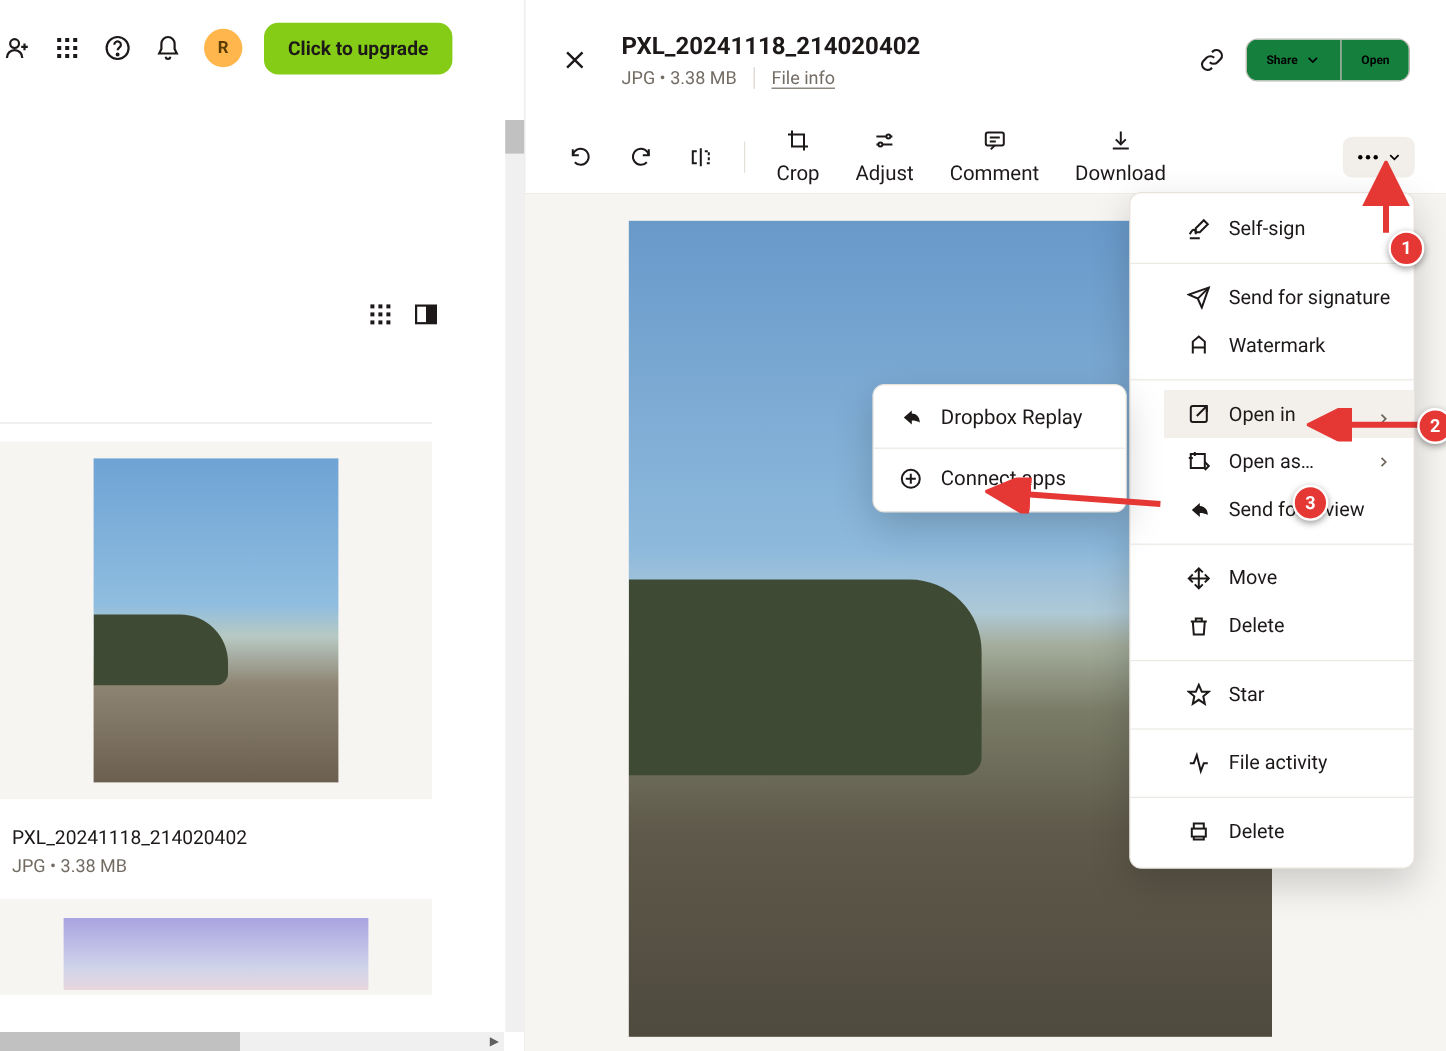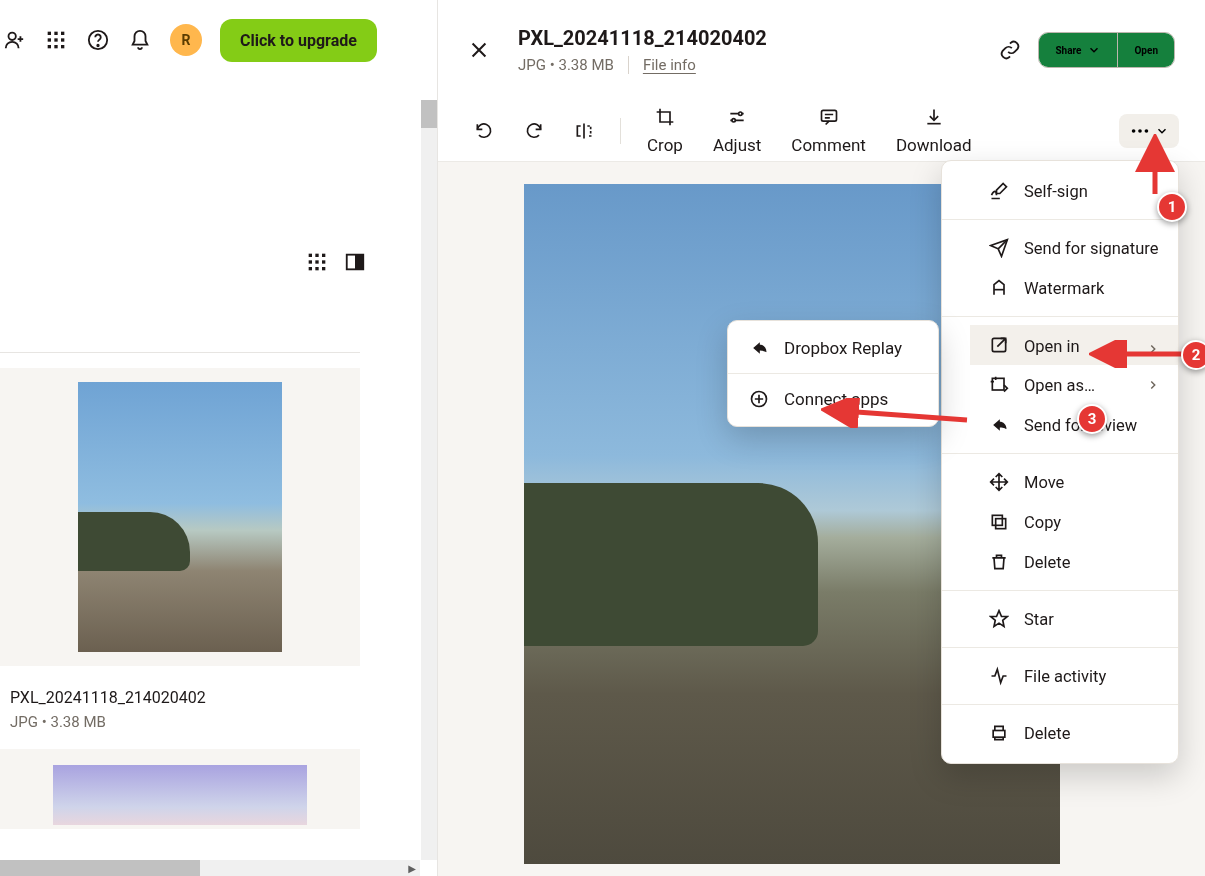--- a/index.html
+++ b/index.html
@@ -345,29 +345,20 @@
           <span class="dd-icon">
               <svg width="20" height="20" viewBox="0 0 24 24" fill="none" stroke="currentColor" stroke-width="2">
                 <path d="M12 2v20M2 12h20M8 6l4-4 4 4M8 18l4 4 4-4M6 8l-4 4 4 4M18 8l4 4-4 4"></path>
               </svg>
             </span>
           <span>Move</span>
         </div>
         <div class="dd-item">
           <span class="dd-icon">
               <svg width="20" height="20" viewBox="0 0 24 24" fill="none" stroke="currentColor" stroke-width="2">
-                <rect x="8" y="8" width="12" height="12"></rect>
-                <rect x="4" y="4" width="12" height="12"></rect>
-              </svg>
-            </span>
-          <span>Copy</span>
-        </div>
-        <div class="dd-item">
-          <span class="dd-icon">
-              <svg width="20" height="20" viewBox="0 0 24 24" fill="none" stroke="currentColor" stroke-width="2">
                 <path d="M4 7h16M9 7V4h6v3M6 7l1 13h10l1-13"></path>
               </svg>
             </span>
           <span>Delete</span>
         </div>
       </div>
       <div class="dd-divider"></div>
       <div class="dd-section">
         <div class="dd-item">
           <span class="dd-icon">

